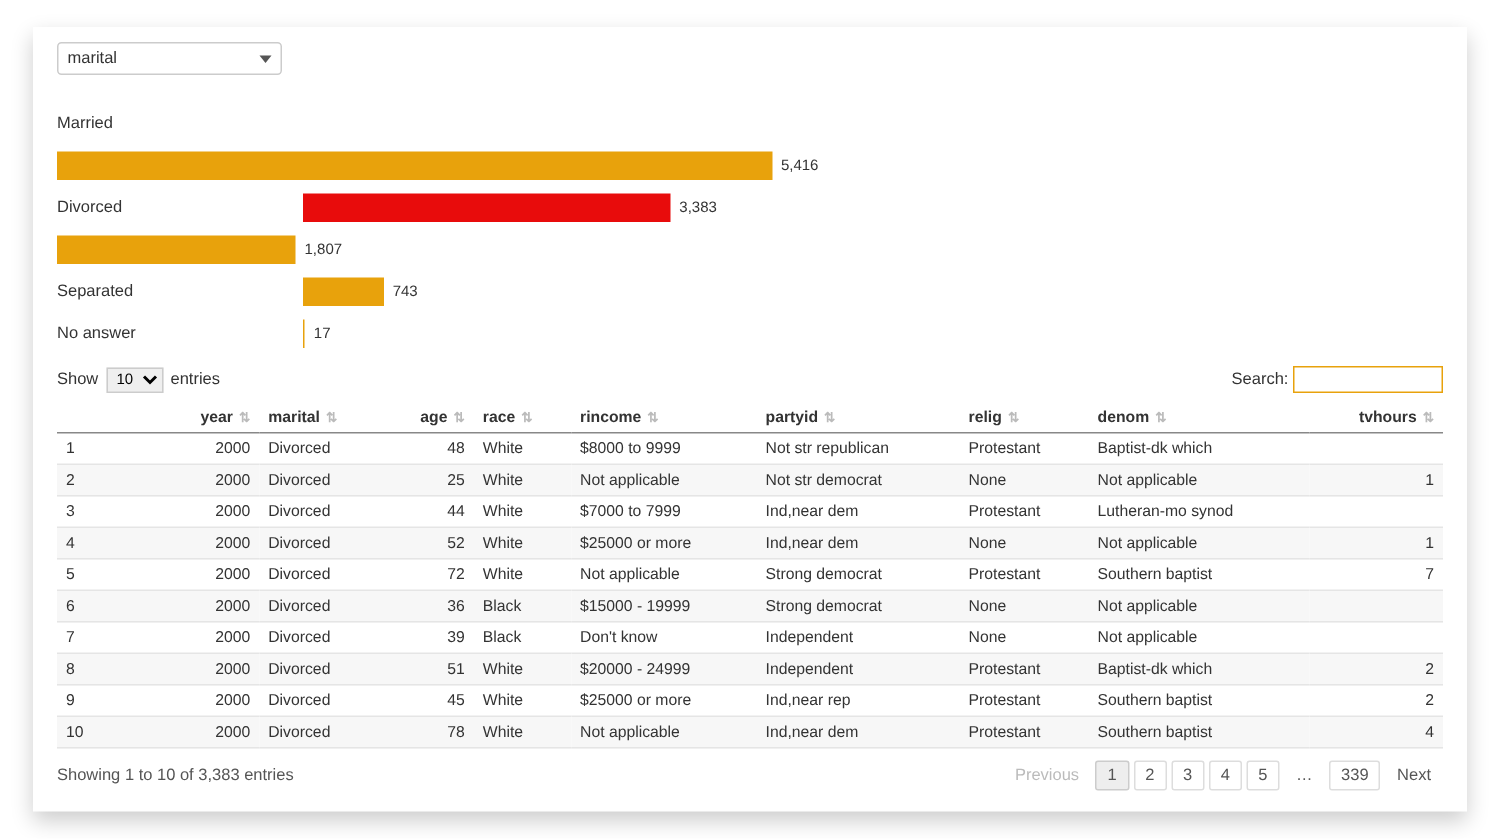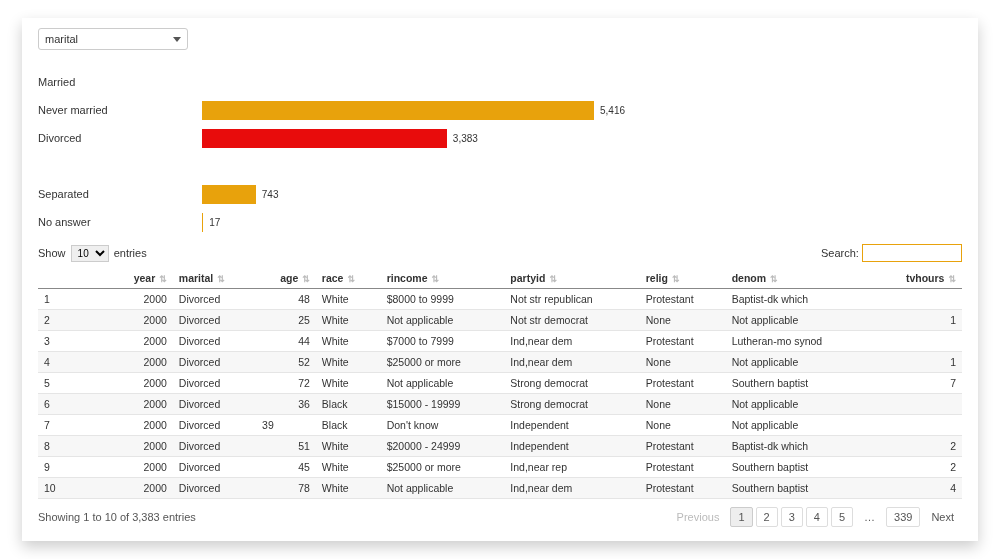--- a/index.html
+++ b/index.html
@@ -137,34 +137,37 @@
   <div class="var-select">
     <span>marital</span>
     <span class="caret"></span>
   </div>
 
   <div class="chart" id="chart">
       <div class="chart-row">
         <div class="chart-cat">Married</div>
       </div>
       <div class="chart-row">
-        <div class="chart-cat">Never married</div>
         <div class="chart-bar-wrap">
           <div class="chart-bar" style="width: 51.581%;"></div>
           <div class="chart-val">5,416</div>
         </div>
       </div>
       <div class="chart-row">
         <div class="chart-cat">Divorced</div>
         <div class="chart-bar-wrap">
           <div class="chart-bar hl" style="width: 32.219%;"></div>
           <div class="chart-val">3,383</div>
         </div>
       </div>
       <div class="chart-row">
+        <div class="chart-bar-wrap">
+          <div class="chart-bar" style="width: 17.2095%;"></div>
+          <div class="chart-val">1,807</div>
+        </div>
       </div>
       <div class="chart-row">
         <div class="chart-cat">Separated</div>
         <div class="chart-bar-wrap">
           <div class="chart-bar" style="width: 7.07619%;"></div>
           <div class="chart-val">743</div>
         </div>
       </div>
       <div class="chart-row">
         <div class="chart-cat">No answer</div>
@@ -274,21 +277,21 @@
           <td>$15000 - 19999</td>
           <td>Strong democrat</td>
           <td>None</td>
           <td>Not applicable</td>
           <td style="text-align: right;"></td>
         </tr>
         <tr>
           <td class="col-idx">7</td>
           <td style="text-align: right;">2000</td>
           <td>Divorced</td>
-          <td style="">39</td>
+          <td style="text-align: right;">39</td>
           <td>Black</td>
           <td>Don't know</td>
           <td>Independent</td>
           <td>None</td>
           <td>Not applicable</td>
           <td style="text-align: right;"></td>
         </tr>
         <tr>
           <td class="col-idx">8</td>
           <td style="text-align: right;">2000</td>

